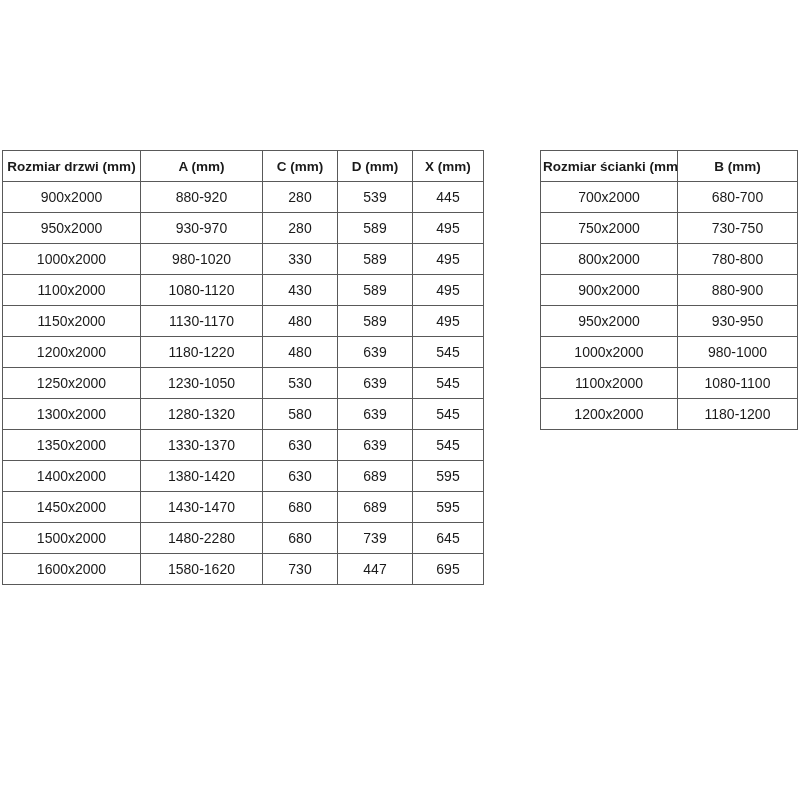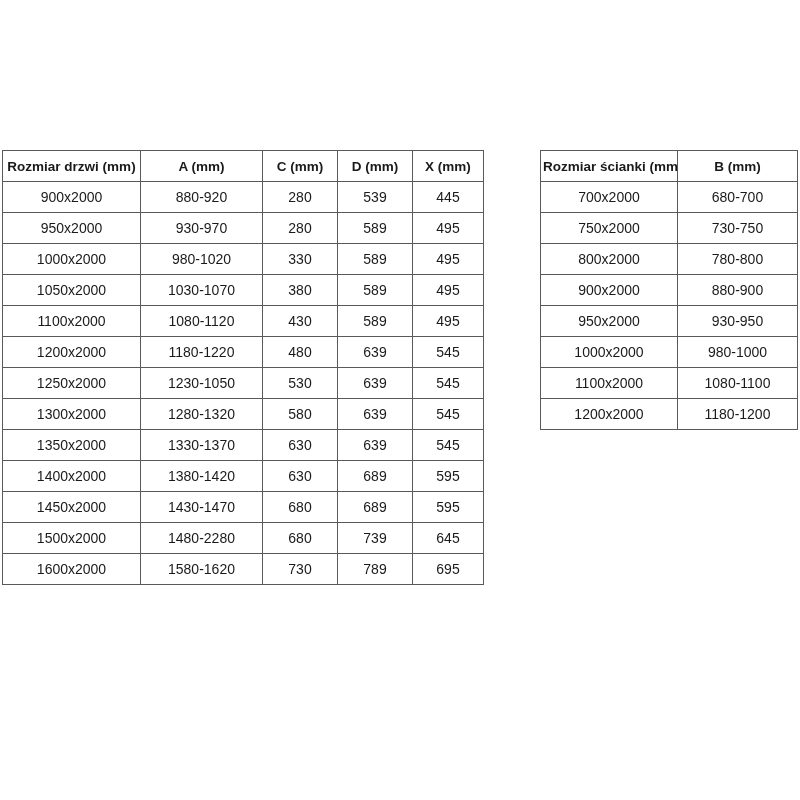--- a/index.html
+++ b/index.html
@@ -94,30 +94,30 @@
         <td>495</td>
       </tr>
       <tr>
         <td>1000x2000</td>
         <td>980-1020</td>
         <td>330</td>
         <td>589</td>
         <td>495</td>
       </tr>
       <tr>
-        <td>1050x2000</td>
-        <td>1030-1070</td>
-        <td>380</td>
-        <td>589</td>
-        <td>495</td>
-      </tr>
-      <tr>
         <td>1100x2000</td>
         <td>1080-1120</td>
         <td>430</td>
+        <td>589</td>
+        <td>495</td>
+      </tr>
+      <tr>
+        <td>1150x2000</td>
+        <td>1130-1170</td>
+        <td>480</td>
         <td>589</td>
         <td>495</td>
       </tr>
       <tr>
         <td>1200x2000</td>
         <td>1180-1220</td>
         <td>480</td>
         <td>639</td>
         <td>545</td>
       </tr>
@@ -160,21 +160,21 @@
         <td>1500x2000</td>
         <td>1480-2280</td>
         <td>680</td>
         <td>739</td>
         <td>645</td>
       </tr>
       <tr>
         <td>1600x2000</td>
         <td>1580-1620</td>
         <td>730</td>
-        <td>789</td>
+        <td>447</td>
         <td>695</td>
       </tr>
     </tbody>
   </table>
 
 <table id="wall-table">
   <colgroup>
     <col>
       <col>
   </colgroup>

